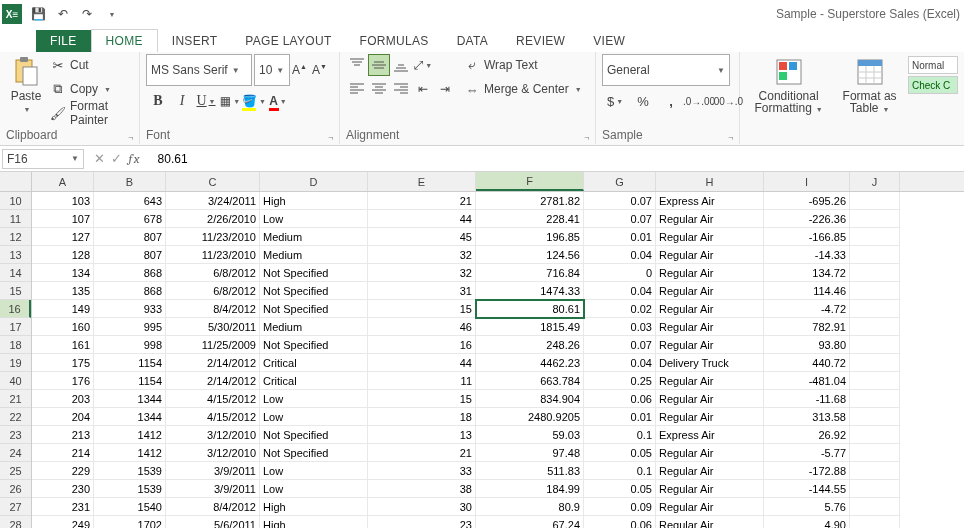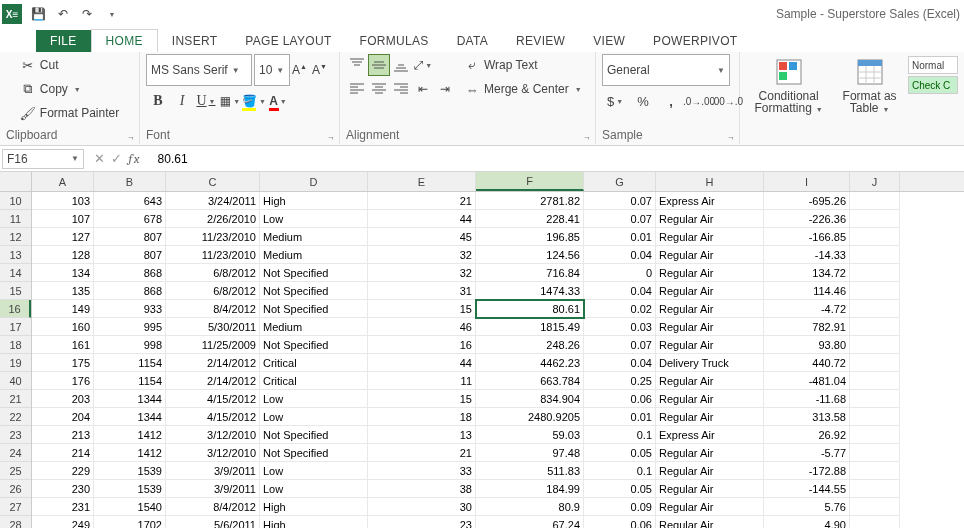--- a/index.html
+++ b/index.html
@@ -104,27 +104,36 @@
 
 <div class="tabs">
   <div class="tab file">FILE</div>
   <div class="tab active">HOME</div>
   <div class="tab">INSERT</div>
   <div class="tab">PAGE LAYOUT</div>
   <div class="tab">FORMULAS</div>
   <div class="tab">DATA</div>
   <div class="tab">REVIEW</div>
   <div class="tab">VIEW</div>
-  <div class="tab">POWERPIVOT</div>
 </div>
 
 <div class="ribbon">
 
   <div class="group" style="width:140px;">
     <div class="group-body">
+      <div class="bigbtn">
+        <div class="icn">
+          <svg width="26" height="30" viewBox="0 0 26 30">
+              <rect x="3" y="3" width="16" height="22" fill="#f5d68a" stroke="#b5892b"></rect>
+              <rect x="7" y="0" width="8" height="5" rx="1" fill="#888"></rect>
+              <rect x="10" y="10" width="14" height="18" fill="#fff" stroke="#888"></rect>
+            </svg>
+        </div>
+        <div class="lbl"><span>Paste</span><br><span class="dd-caret">▼</span></div>
+      </div>
       <div class="stack">
         <div class="row">
             <span class="smicn">✂</span>
             <span>Cut</span>
           </div>
         <div class="row">
             <span class="smicn">⧉</span>
             <span>Copy</span>
             <span class="dd-caret">▼</span>
           </div>

